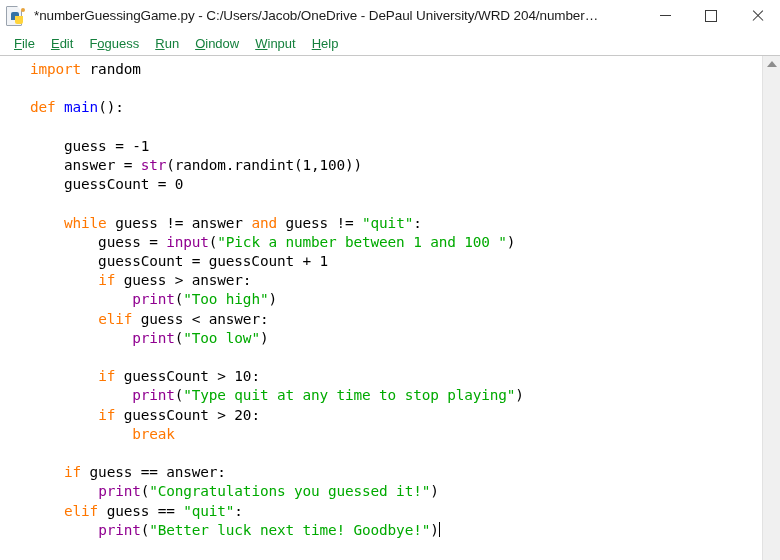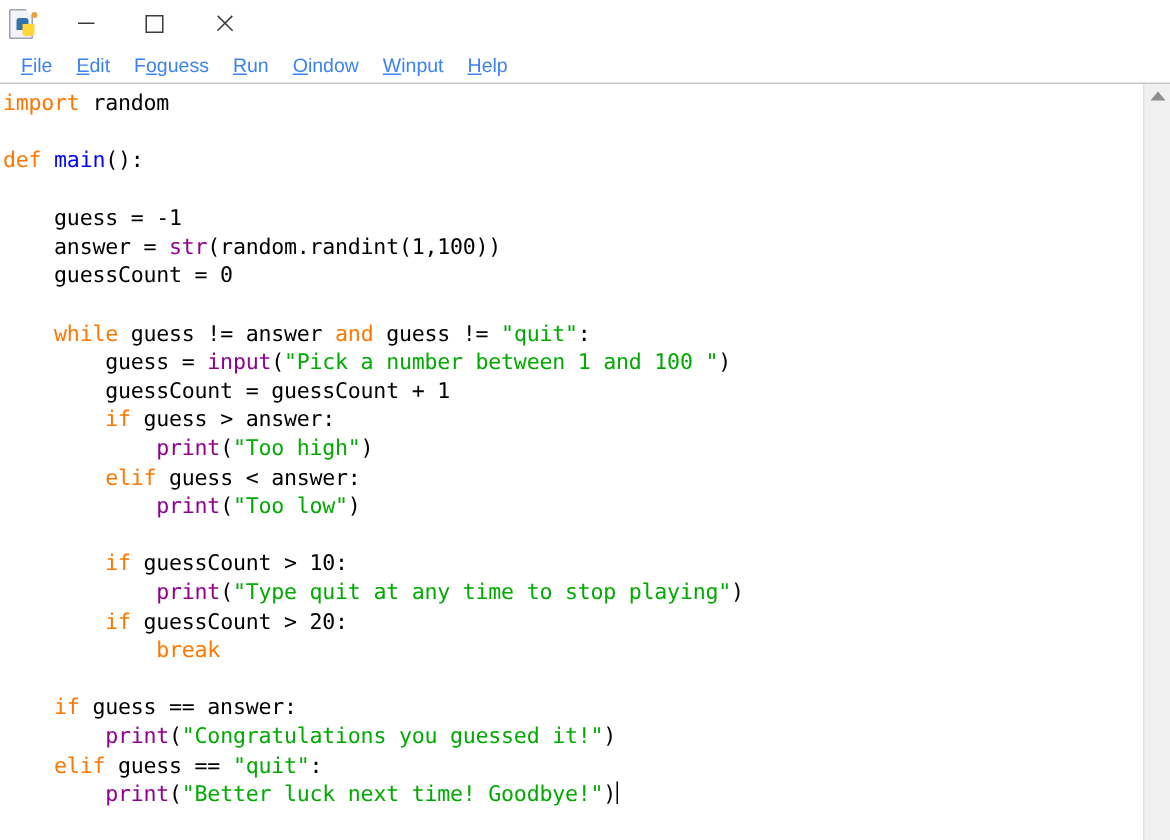--- a/index.html
+++ b/index.html
@@ -130,21 +130,21 @@
     height: 24px;
     min-height: 24px;
     background: #ffffff;
     display: flex;
     align-items: center;
     padding-left: 6px;
     border-bottom: 1px solid #c8c8c8;
   }
   .menuitem {
     font-size: 13px;
-    color: #3b82f6;
+    color: #15803d;
     padding: 2px 8px 2px 8px;
     white-space: nowrap;
     cursor: default;
   }
   .menuitem u { text-decoration: underline; text-underline-offset: 1px; }
 
   
   .editor-wrap {
     flex: 1 1 auto;
     display: flex;
@@ -152,20 +152,21 @@
     overflow: hidden;
     background: #ffffff;
   }
 
   .code-area {
     flex: 1 1 auto;
     position: relative;
     overflow: hidden;
     padding: 4px 0 12px 2px;
     background: #ffffff;
+    margin-left: 28px;
   }
 
   pre.code {
     margin: 0;
     padding: 0;
     font-family: "DejaVu Sans Mono", "Liberation Mono", monospace;
     font-size: 14.4px;
     line-height: 19.2px;
     color: #000000;
     white-space: pre;
@@ -219,20 +220,21 @@
 
 <div id="app">
 
   <div class="titlebar">
     <div class="title-icon">
       <div class="doc"></div>
       <div class="pyblue"></div>
       <div class="pyyellow"></div>
       <div class="pydot"></div>
     </div>
+    <div class="title-text">*numberGuessingGame.py - C:/Users/Jacob/OneDrive - DePaul University/WRD 204/number…</div>
     <div class="wincontrols">
       <div class="winbtn">
         <span class="min-glyph"></span>
       </div>
       <div class="winbtn">
         <span class="max-glyph"></span>
       </div>
       <div class="winbtn close">
         <span class="close-glyph"></span>
       </div>

